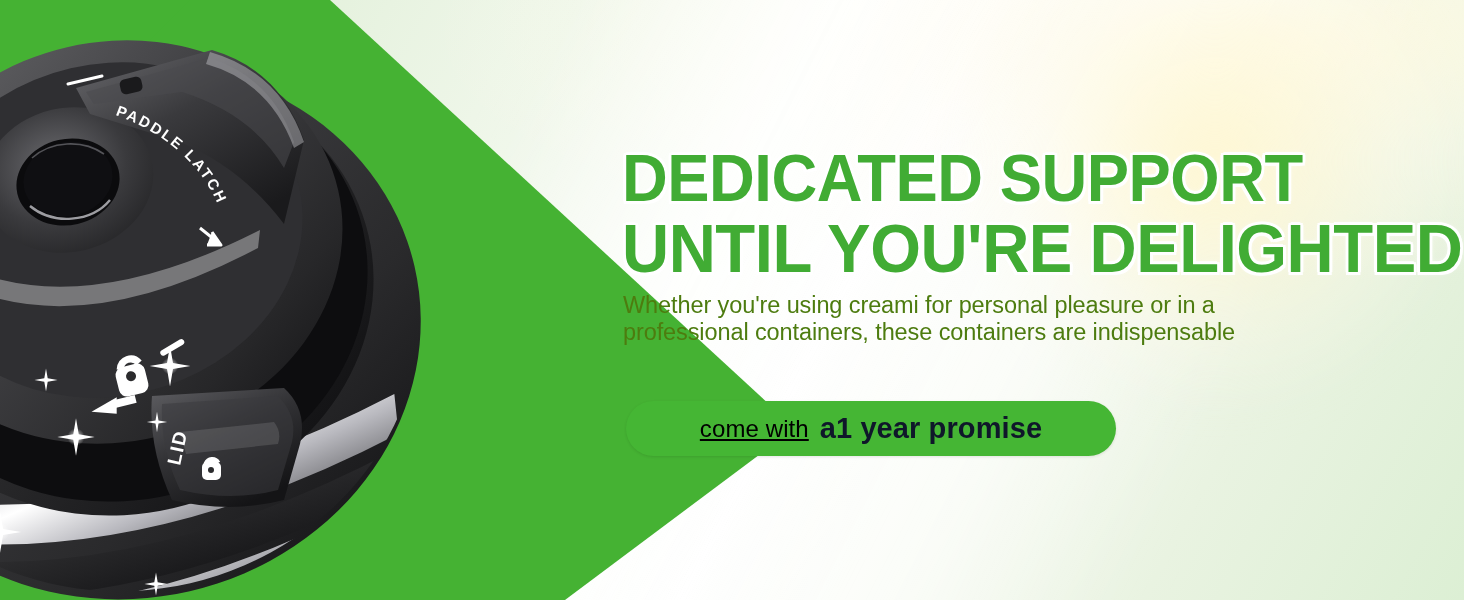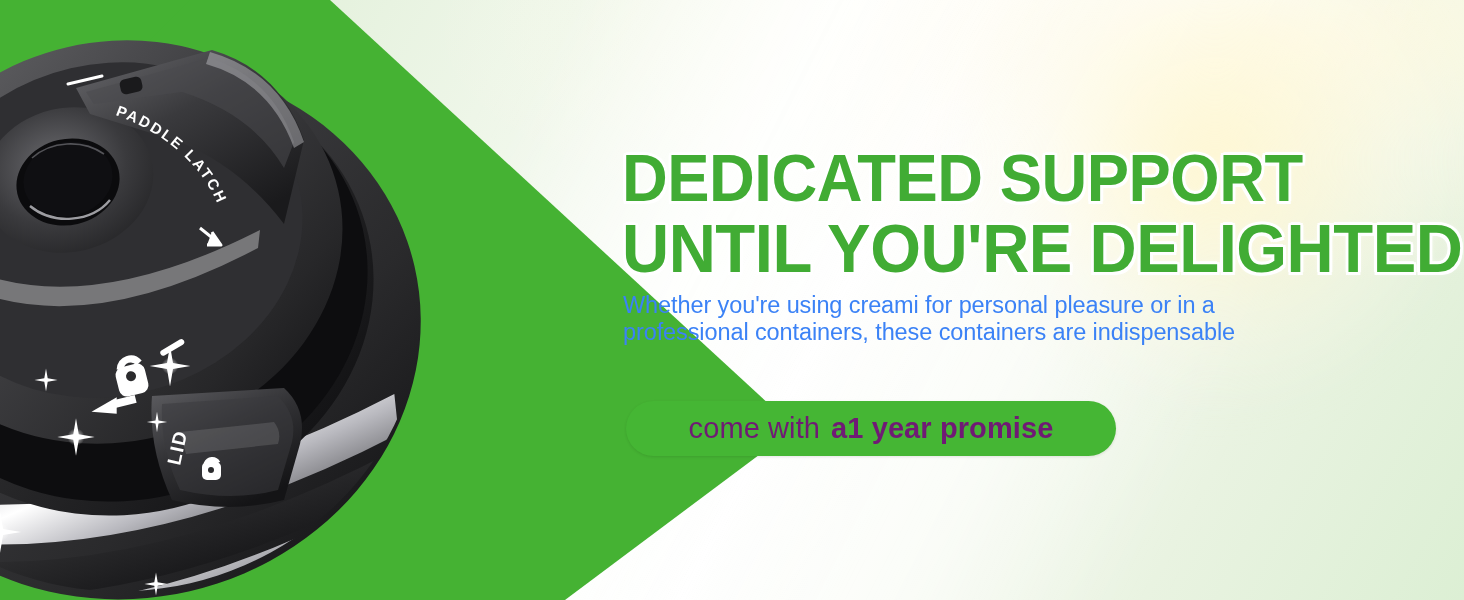--- a/index.html
+++ b/index.html
@@ -99,47 +99,48 @@
        0 0 7px rgba(255,255,255,0.95);
   }
   .headline .line-2 { font-size:68px; }
 
   .body-copy {
     position:absolute;
     left:3px; top:283px;
     width:790px;
     font-size:23.5px;
     line-height:26.5px;
-    color:#3b82f6;
+    color:#4d7c0f;
     letter-spacing:-0.1px;
   }
   .body-copy p { margin:0; white-space:nowrap; }
 
   .cta-pill {
     position:absolute;
     left:6px; top:392px;
     width:490px; height:55px;
     border-radius:28px;
     background:var(--green-pill,#45b634);
     display:flex;
     align-items:center;
     justify-content:center;
     gap:11px;
     box-shadow:0 1px 3px rgba(0,0,0,0.10);
     cursor:pointer;
   }
   .cta-pre {
-    font-size:29px;
-    color:#701a75;
+    font-size:24px;
+    color:#000000;
     letter-spacing:0.1px;
+    text-decoration:underline;
   }
   .cta-main {
     font-size:29px;
     font-weight:bold;
-    color:#701a75;
+    color:#0f172a;
     letter-spacing:0.1px;
   }
 </style>
 </head>
 <body>
 
 <div id="banner" style="--green-wedge: #45b233; --green-head: #41ac34; --green-pill: #45b634;">
 
   <div class="bg-base"></div>
   <div class="bg-sheen-a"></div>

